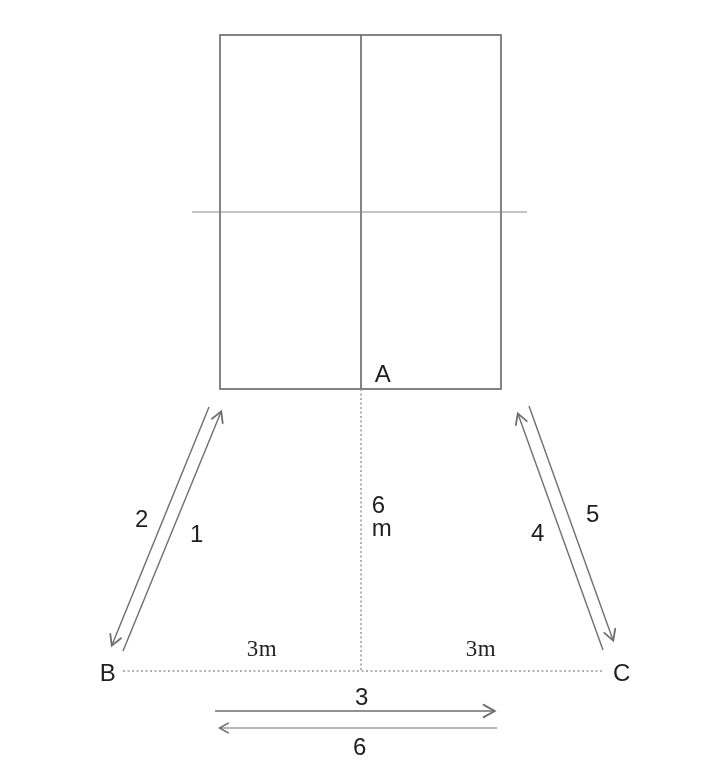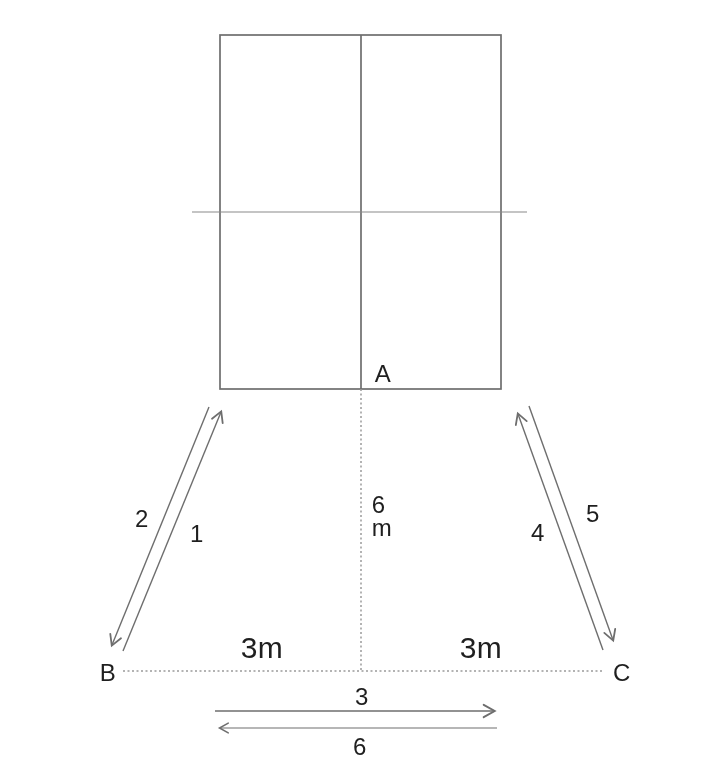--- a/index.html
+++ b/index.html
@@ -23,21 +23,22 @@
   .lbl {
     position: absolute;
     transform: translate(-50%, -50%);
     color: #1f1f1f;
     font-size: 24px;
     line-height: 1;
     white-space: pre;
     letter-spacing: 0.5px;
   }
   .lbl.small {
-    font-size: 30px;
+    font-size: 23px;
+    font-family: Liberation Serif, serif;
   }
   .lbl.stacked {
     text-align: left;
     line-height: 23px;
   }
   .lbl.stacked span { display: block; }
 </style>
 </head>
 <body>
 

